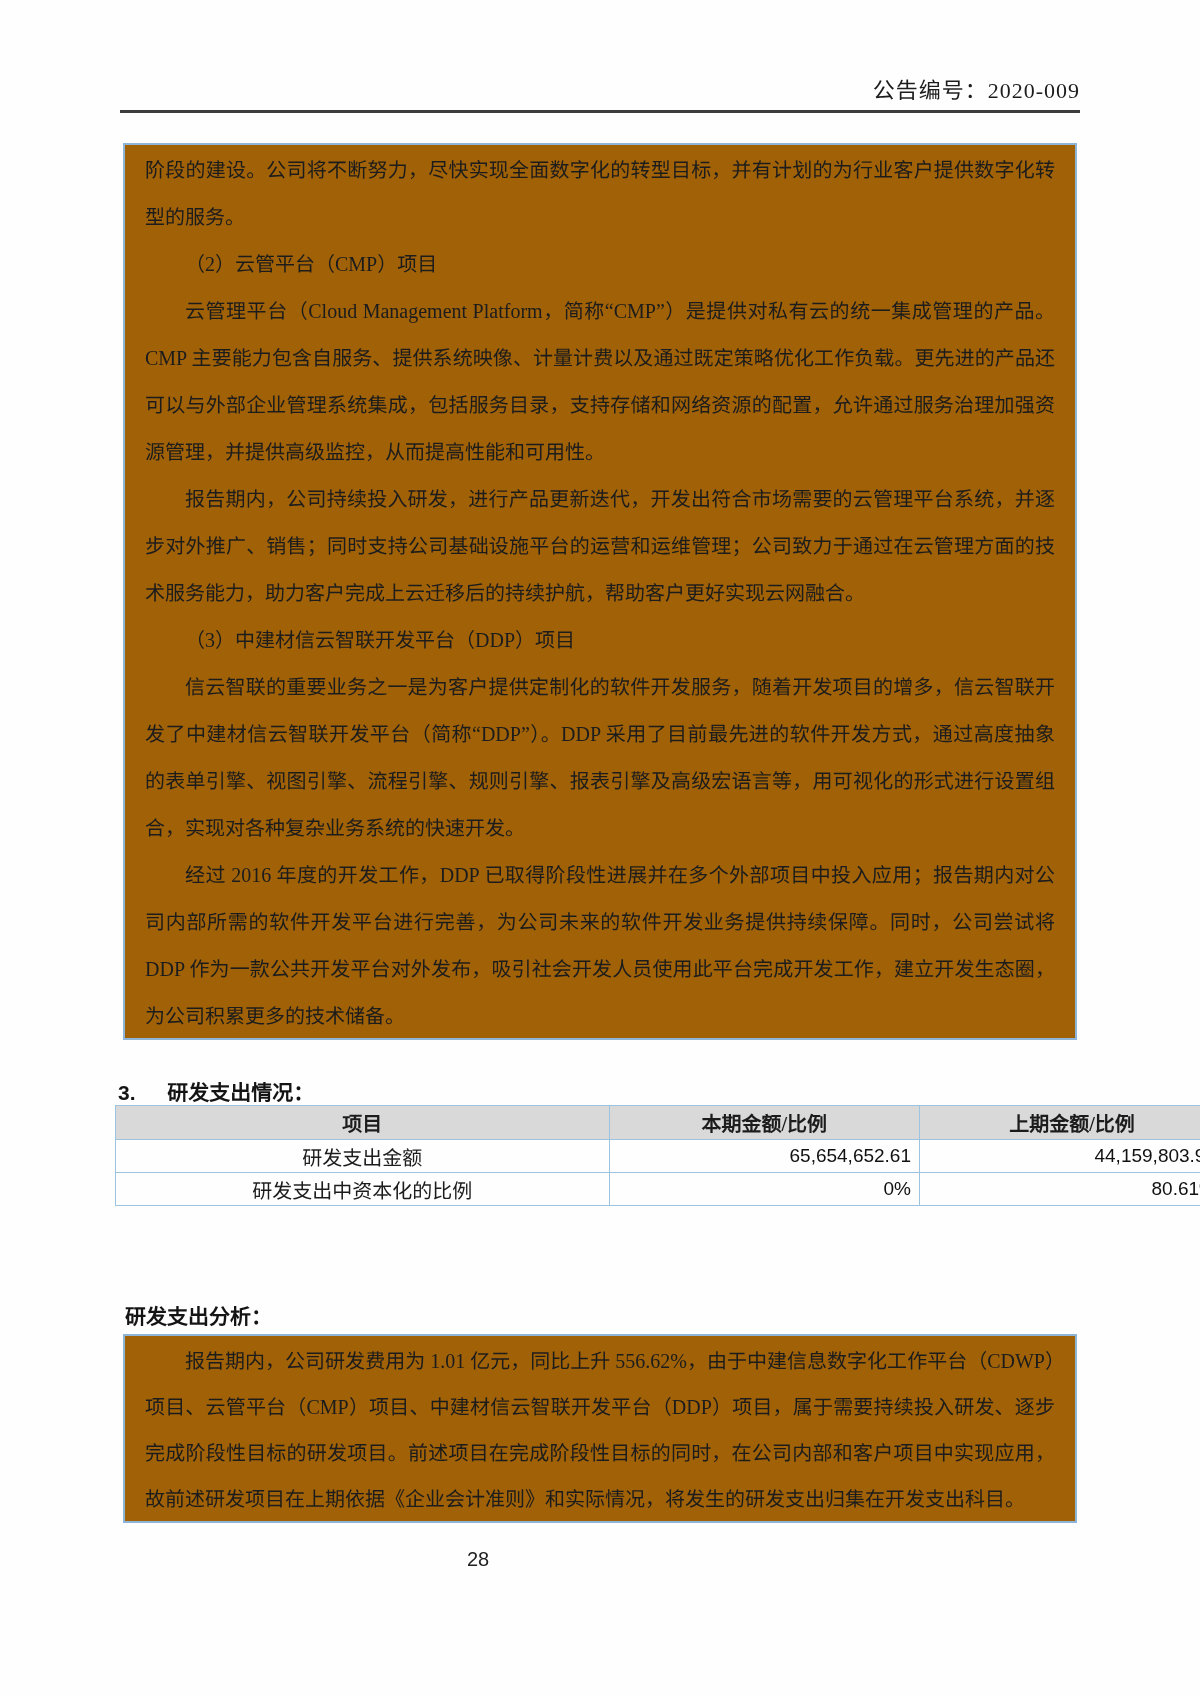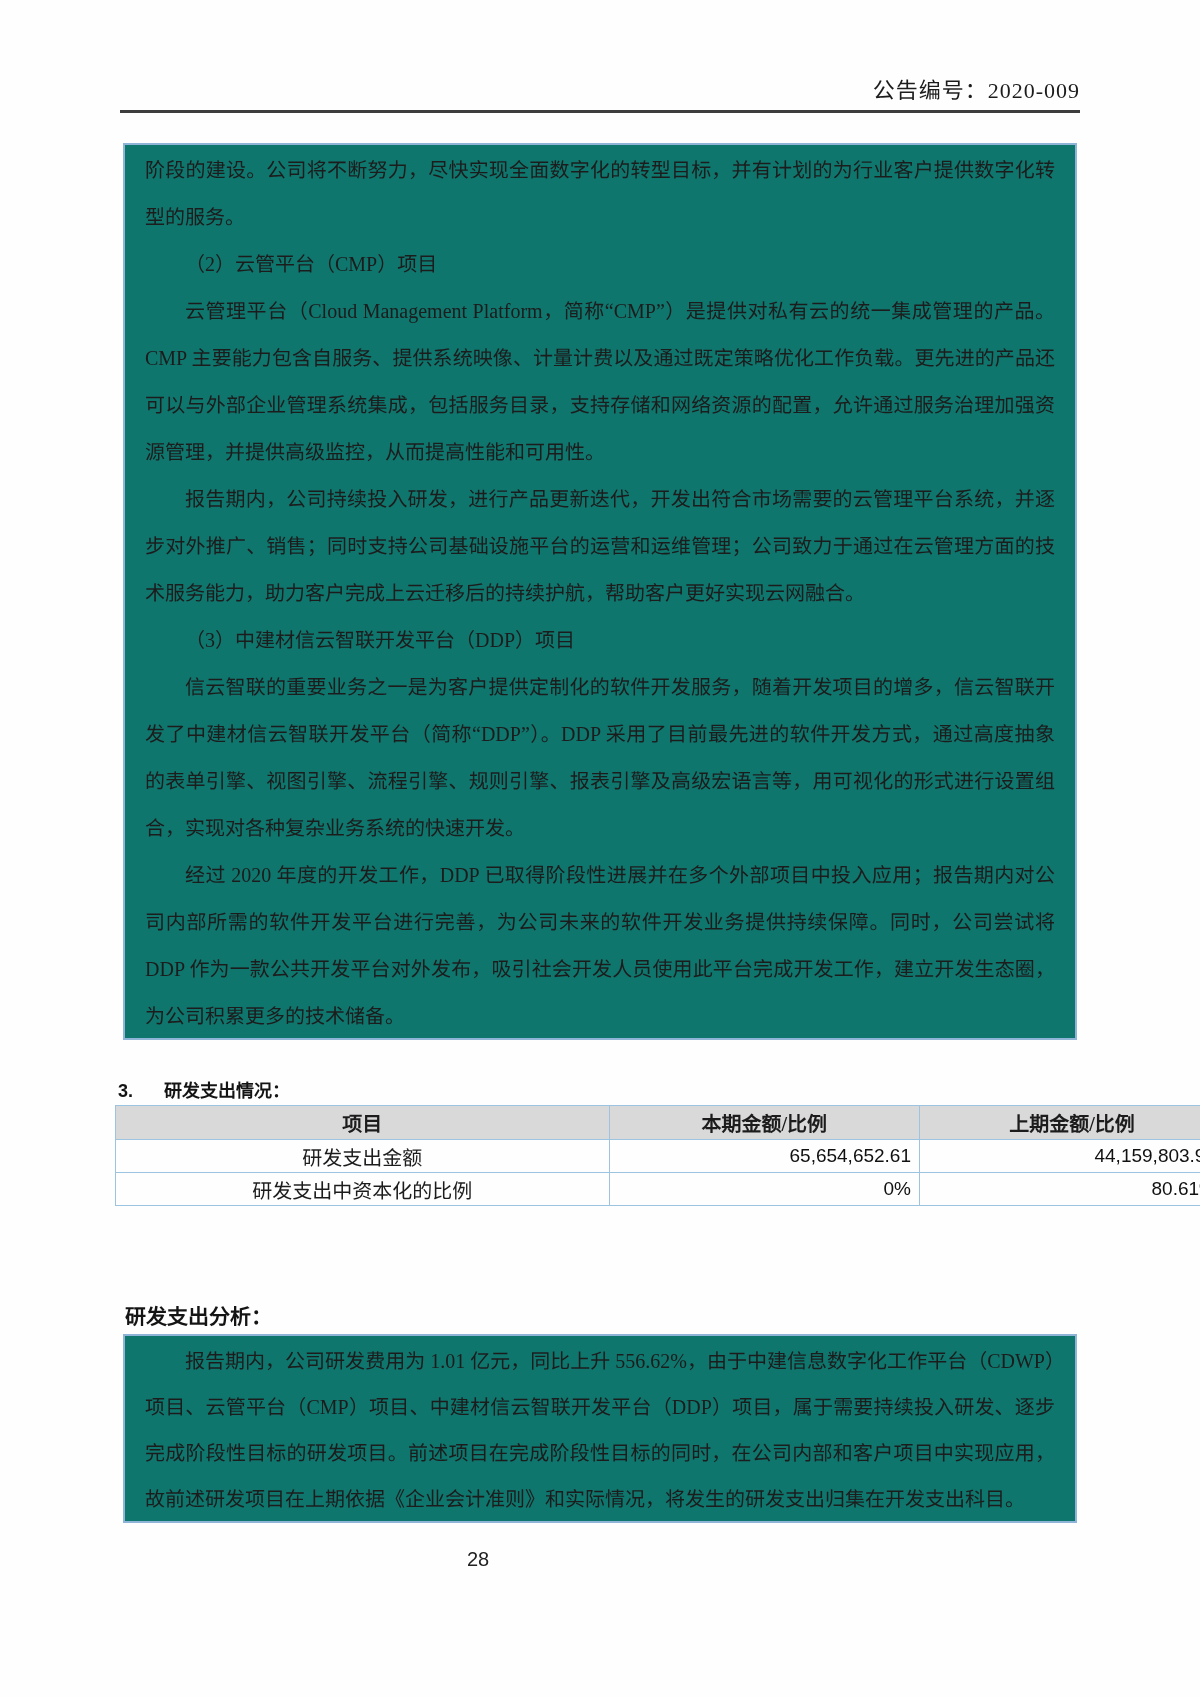--- a/index.html
+++ b/index.html
@@ -27,40 +27,40 @@
     width:960px; height:3px;
     background:#3d3d3d;
   }
   
   .text-box{
     position:absolute;
     left:123px; width:954px;
     border:2px solid #8eb4d8;
     box-sizing:border-box;
     padding:2px 20px 0 20px;
-    background:#0f766e;
+    background:#a16207;
   }
   .box1{ top:143px; height:897px; }
   .box2{ top:1334px; height:189px; }
   .text-box p{
     margin:0;
     font-size:20px;
     line-height:47px;
     text-align:justify;
     text-justify:inter-character;
   }
   .box2 p{ line-height:46px; }
   .text-box p.indent{ text-indent:2em; }
   
   .sec3{
     position:absolute;
     top:1076px; left:118px;
     font-family:"Liberation Sans","DejaVu Sans",sans-serif;
     font-weight:bold;
-    font-size:18px;
+    font-size:21px;
     color:#141414;
   }
   .sec3 .sec-num{ display:inline-block; }
   .sec3 .sec-title{ display:inline-block; margin-left:26px; }
   
   .rd-table{
     position:absolute;
     top:1105px; left:115px;
     width:1110px;
     border-collapse:collapse;
@@ -118,21 +118,21 @@
 
   <div class="header-rule"></div>
 
   <div class="text-box box1">
     <p>阶段的建设。公司将不断努力，尽快实现全面数字化的转型目标，并有计划的为行业客户提供数字化转型的服务。</p>
     <p class="indent">（2）云管平台（CMP）项目</p>
     <p class="indent">云管理平台（Cloud Management Platform，简称“CMP”）是提供对私有云的统一集成管理的产品。CMP 主要能力包含自服务、提供系统映像、计量计费以及通过既定策略优化工作负载。更先进的产品还可以与外部企业管理系统集成，包括服务目录，支持存储和网络资源的配置，允许通过服务治理加强资源管理，并提供高级监控，从而提高性能和可用性。</p>
     <p class="indent">报告期内，公司持续投入研发，进行产品更新迭代，开发出符合市场需要的云管理平台系统，并逐步对外推广、销售；同时支持公司基础设施平台的运营和运维管理；公司致力于通过在云管理方面的技术服务能力，助力客户完成上云迁移后的持续护航，帮助客户更好实现云网融合。</p>
     <p class="indent">（3）中建材信云智联开发平台（DDP）项目</p>
     <p class="indent">信云智联的重要业务之一是为客户提供定制化的软件开发服务，随着开发项目的增多，信云智联开发了中建材信云智联开发平台（简称“DDP”）。DDP 采用了目前最先进的软件开发方式，通过高度抽象的表单引擎、视图引擎、流程引擎、规则引擎、报表引擎及高级宏语言等，用可视化的形式进行设置组合，实现对各种复杂业务系统的快速开发。</p>
-    <p class="indent">经过 2020 年度的开发工作，DDP 已取得阶段性进展并在多个外部项目中投入应用；报告期内对公司内部所需的软件开发平台进行完善，为公司未来的软件开发业务提供持续保障。同时，公司尝试将 DDP 作为一款公共开发平台对外发布，吸引社会开发人员使用此平台完成开发工作，建立开发生态圈，为公司积累更多的技术储备。</p>
+    <p class="indent">经过 2016 年度的开发工作，DDP 已取得阶段性进展并在多个外部项目中投入应用；报告期内对公司内部所需的软件开发平台进行完善，为公司未来的软件开发业务提供持续保障。同时，公司尝试将 DDP 作为一款公共开发平台对外发布，吸引社会开发人员使用此平台完成开发工作，建立开发生态圈，为公司积累更多的技术储备。</p>
   </div>
 
   <div class="sec3">
     <span class="sec-num">3.</span>
     <span class="sec-title">研发支出情况：</span>
   </div>
 
   <table class="rd-table">
     <colgroup>
       <col style="width:44.5%">

